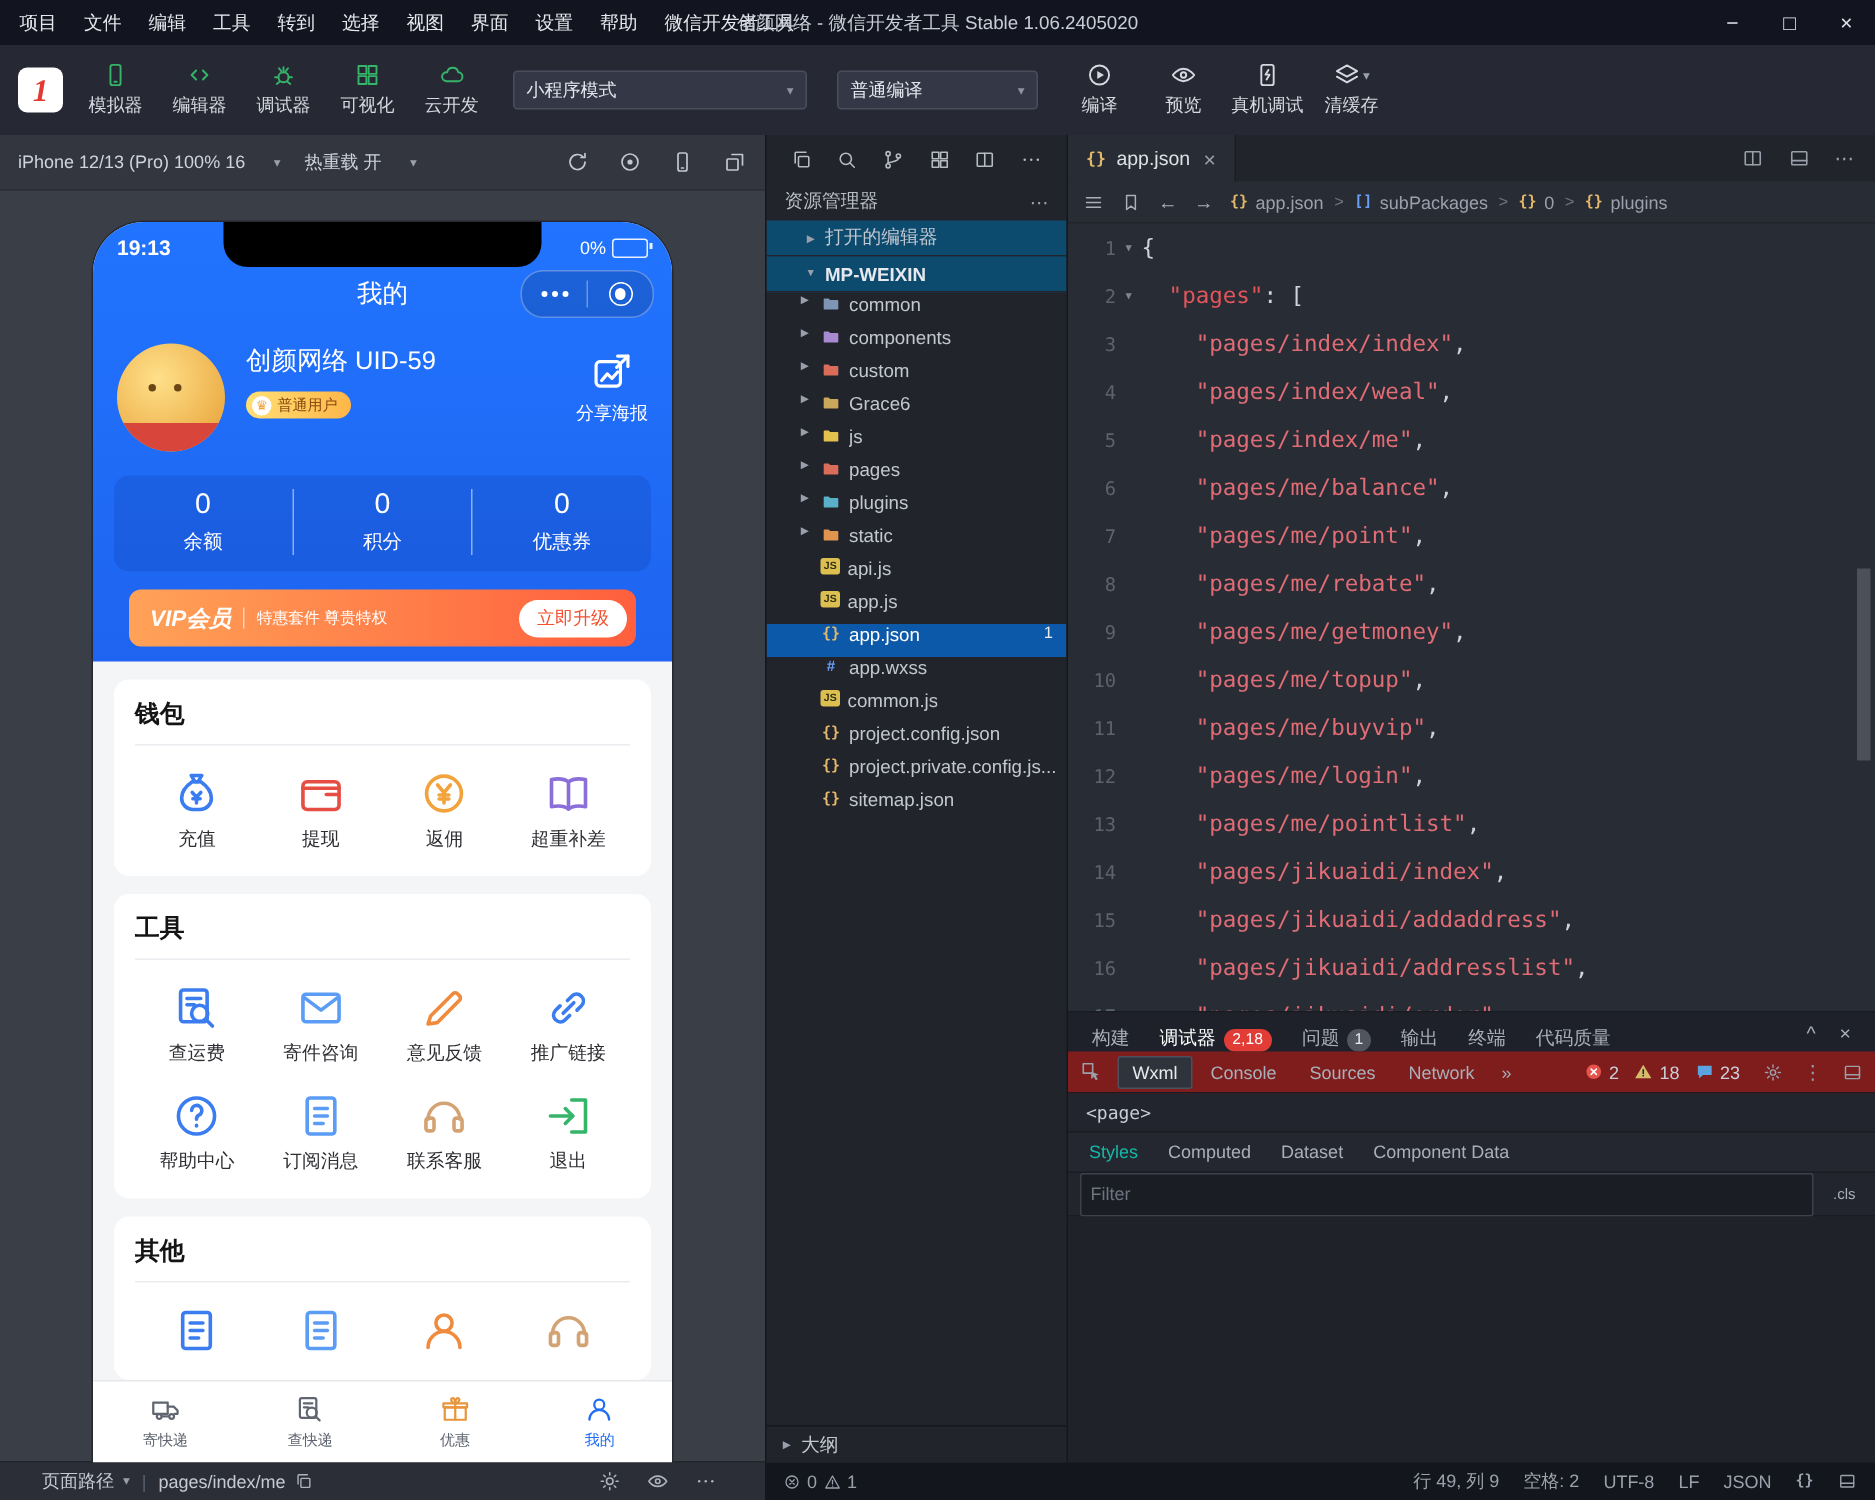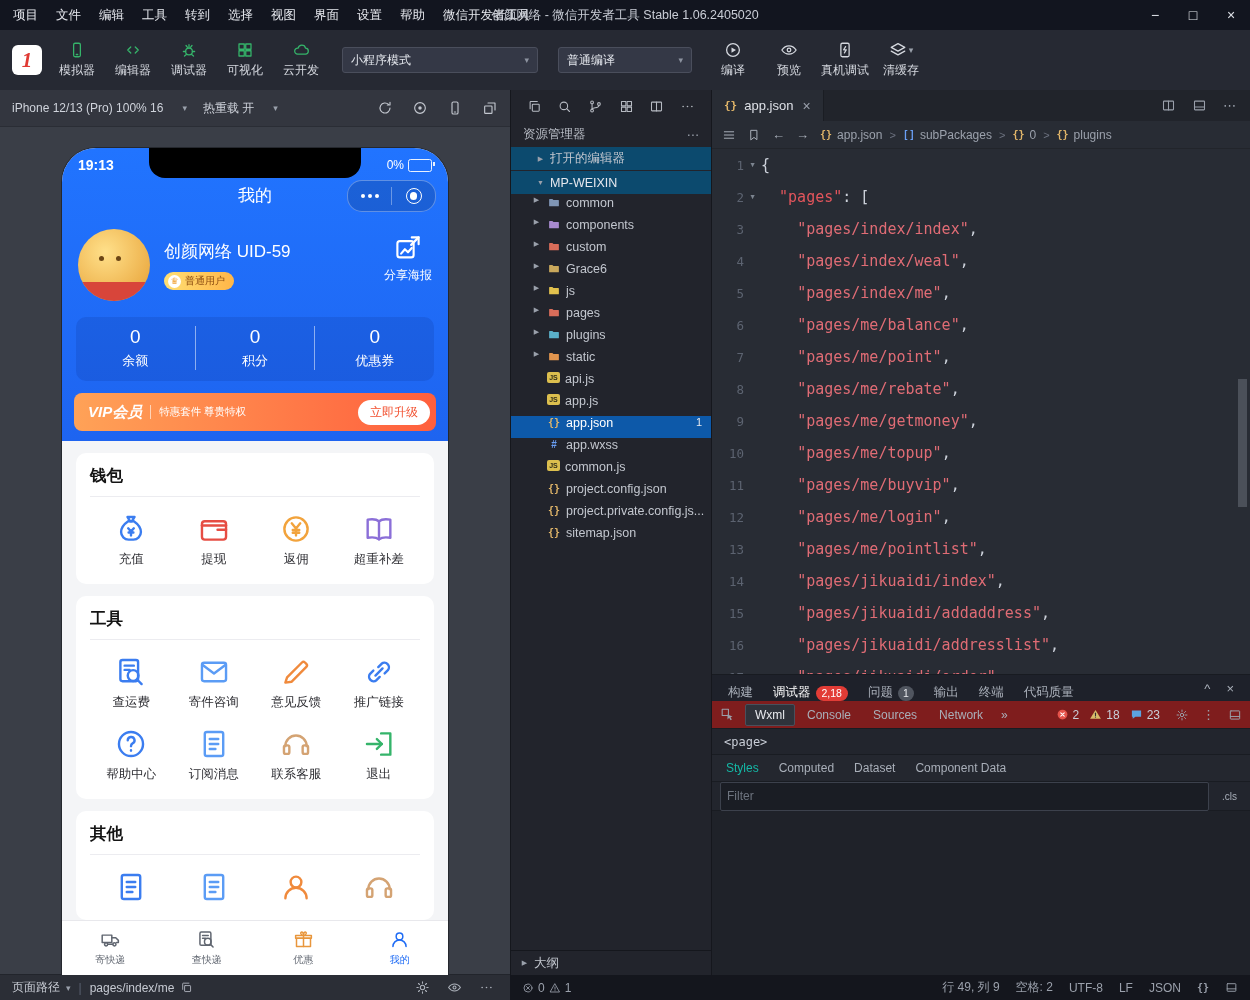--- a/index.html
+++ b/index.html
@@ -38,21 +38,21 @@
 
 .main-sim{position:absolute;left:0;top:90px;width:510px;bottom:0;background:#3a3e47}
 .sim-toolbar{height:36px;background:#33363f;border-bottom:1px solid #2a2d35;display:flex;align-items:center;
   padding:0 12px;gap:16px;font-size:12px;color:#cfd3db}
 .sim-dd{display:flex;align-items:center;gap:19px}
 .sim-icons{margin-left:auto;display:flex;gap:19px;color:#c3c7cf}
 .sim-icons .ic{width:16px;height:16px}
 .phone{position:absolute;left:62px;top:58px;width:386px;height:827px;background:#f4f5f7;border-radius:34px 34px 0 0;
   overflow:hidden;box-shadow:0 0 0 1px rgba(0,0,0,.35)}
 .sim-footer{position:absolute;left:0;right:0;bottom:0;height:25px;background:#2b2e36;border-top:1px solid #22252c;
-  display:flex;align-items:center;padding:0 12px;gap:6px;font-size:12px;color:#c6cad2}
+  display:flex;align-items:center;padding:0 28px;gap:6px;font-size:12px;color:#c6cad2}
 .sim-footer .sep{color:#596070;margin:0 2px}
 .sim-footer .ic{width:13px;height:13px;color:#aeb3bc}
 .sim-footer-icons{margin-left:auto;display:flex;align-items:center;gap:17px;color:#c3c7cf;padding-right:4px}
 .sim-footer-icons .ic{width:15px;height:15px}
 
 
 .ph-blue{background:linear-gradient(180deg,#2174ff 0%,#1e64f0 100%);color:#fff;position:relative;padding-bottom:10px}
 .notch{position:absolute;top:0;left:50%;transform:translateX(-50%);width:212px;height:30px;background:#000;
   border-radius:0 0 16px 16px;z-index:2}
 .ph-status{display:flex;align-items:center;padding:9px 16px 0;font-size:14px;font-weight:bold;position:relative;z-index:1}
@@ -61,40 +61,40 @@
 .batt-icon::after{content:"";position:absolute;right:-4px;top:2.5px;width:2px;height:4px;background:rgba(255,255,255,.9)}
 .ph-nav{height:44px;display:flex;align-items:center;justify-content:center;font-size:17px;position:relative}
 .capsule{position:absolute;right:12px;top:7px;width:87px;height:30px;border:1px solid rgba(255,255,255,.3);
   background:rgba(0,0,0,.15);border-radius:15px;display:flex;align-items:center}
 .cap-dots{flex:1;display:flex;justify-content:center;gap:3px}
 .cap-dots i{width:4px;height:4px;border-radius:50%;background:#fff}
 .cap-div{width:1px;height:18px;background:rgba(255,255,255,.35)}
 .cap-circle{flex:1;display:flex;justify-content:center}
 .cap-circle i{width:14px;height:14px;border:1.5px solid #fff;border-radius:50%;position:relative;display:block}
 .cap-circle i::after{content:"";position:absolute;inset:3.2px;background:#fff;border-radius:50%}
-.ph-profile{display:flex;align-items:center;padding:12px 16px 14px;position:relative}
+.ph-profile{display:flex;padding:12px 16px 14px;position:relative}
 .avatar{width:72px;height:72px;border-radius:50%;background:radial-gradient(circle at 38% 32%,#ffe08a,#edb04a 70%,#d9952f);
   position:relative;overflow:hidden;flex-shrink:0}
 .avatar::before{content:"";position:absolute;left:21px;top:27px;width:5px;height:5px;background:#6b4515;border-radius:50%;
   box-shadow:17px 0 0 #6b4515}
 .avatar::after{content:"";position:absolute;left:0;bottom:0;width:100%;height:19px;background:#d8453a}
 .profile-info{margin-left:14px}
 .profile-name{font-size:17px}
 .profile-badge{margin-top:9px;display:inline-flex;align-items:center;gap:4px;background:linear-gradient(90deg,#ffdf74,#ffb648);
   border-radius:10px;padding:2px 9px 2px 4px;font-size:10px;color:#8a4a10}
 .badge-ic{width:13px;height:13px;background:#fff;border-radius:50%;display:flex;align-items:center;justify-content:center;
   color:#f0a43c;font-size:9px;line-height:1}
 .share{position:absolute;right:16px;top:16px;display:flex;flex-direction:column;align-items:center;gap:4px;font-size:12px}
 .share .ic{width:30px;height:30px}
 .ph-stats{margin:2px 14px 12px;background:rgba(8,35,120,.15);border-radius:10px;display:flex;padding:9px 0 11px}
 .stat{flex:1;display:flex;flex-direction:column;align-items:center;gap:4px}
 .stat+.stat{border-left:1px solid rgba(255,255,255,.5)}
 .stat-val{font-size:19px}
 .stat-lab{font-size:13px}
-.ph-vip{margin:0 12px;height:38px;border-radius:8px;background:linear-gradient(90deg,#ffa257,#ff5f3d);
+.ph-vip{margin:0 24px;height:38px;border-radius:8px;background:linear-gradient(90deg,#ffa257,#ff5f3d);
   display:flex;align-items:center;padding:0 6px 0 14px;gap:8px}
 .vip-title{font-size:15px;font-weight:bold;font-style:italic}
 .vip-div{width:1px;height:14px;background:rgba(255,255,255,.6)}
 .vip-sub{font-size:10.5px}
 .vip-btn{margin-left:auto;background:#fff;color:#f2502f;font-size:12px;border-radius:13px;padding:4px 12px}
 .ph-card{background:#fff;border-radius:10px;margin:12px 14px;padding:12px 14px 16px}
 .card-title{font-size:16.5px;font-weight:bold;color:#141414;padding-bottom:9px;border-bottom:1px solid #ececf0}
 .card-grid{display:grid;grid-template-columns:repeat(4,1fr);row-gap:16px;padding-top:15px}
 .grid-item{display:flex;flex-direction:column;align-items:center;gap:5px}
 .gi-icon{display:inline-flex;width:34px;height:34px}
@@ -107,21 +107,21 @@
 
 
 .explorer{position:absolute;left:510px;top:90px;width:202px;bottom:25px;background:#22242c;border-left:1px solid #15171d;
   border-right:1px solid #15171d;display:flex;flex-direction:column;color:#c3c7cf;overflow:hidden;box-sizing:border-box}
 .exp-icons{height:32px;display:flex;align-items:center;justify-content:space-around;padding:0 8px;color:#b6bac2;flex-shrink:0}
 .exp-icons .ic{width:15px;height:15px}
 .exp-title{height:25px;display:flex;align-items:center;padding:0 12px;font-size:12.5px;color:#b9bdc6;flex-shrink:0}
 .exp-title .more{margin-left:auto;color:#9aa0ab}
 .exp-section{height:23px;background:#0c4a6e;display:flex;align-items:center;gap:4px;padding:0 24px;font-size:12.5px;
   flex-shrink:0;border-bottom:1px solid #22242c}
-.exp-section.root{font-weight:normal;color:#e6e8ee}
+.exp-section.root{font-weight:bold;color:#e6e8ee}
 .chev{width:11px;font-size:7px;color:#9aa0ab;text-align:center;flex-shrink:0}
 .tree{flex:1;overflow:hidden;padding-top:1px}
 .tree-item{height:22px;display:flex;align-items:flex-start;padding:0 6px 0 20px;gap:5px;font-size:12.5px}
 .tree-item.selected{background:#0d59a9;color:#fff}
 .fname{white-space:nowrap;overflow:hidden;text-overflow:ellipsis}
 .tree-badge{margin-left:auto;font-size:11px;color:#e8eaef;padding-right:3px}
 .fi{width:14px;height:13px;display:flex;align-items:center;justify-content:center;flex-shrink:0}
 .fi-js{background:#dcbf4e;color:#33301a;font-size:7px;font-weight:bold;border-radius:2px;width:13px;height:11px}
 .fi-json{color:#e4b86a;font-weight:bold;font-size:10px;font-family:"DejaVu Sans Mono",monospace}
 .fi-wxss{color:#6a9ff5;font-weight:bold;font-size:10px}

